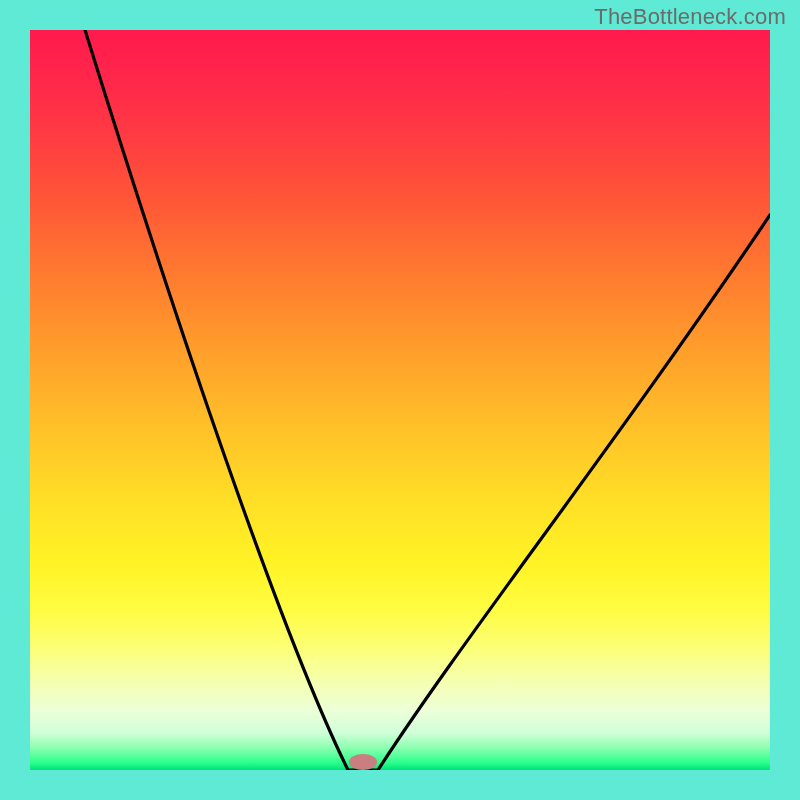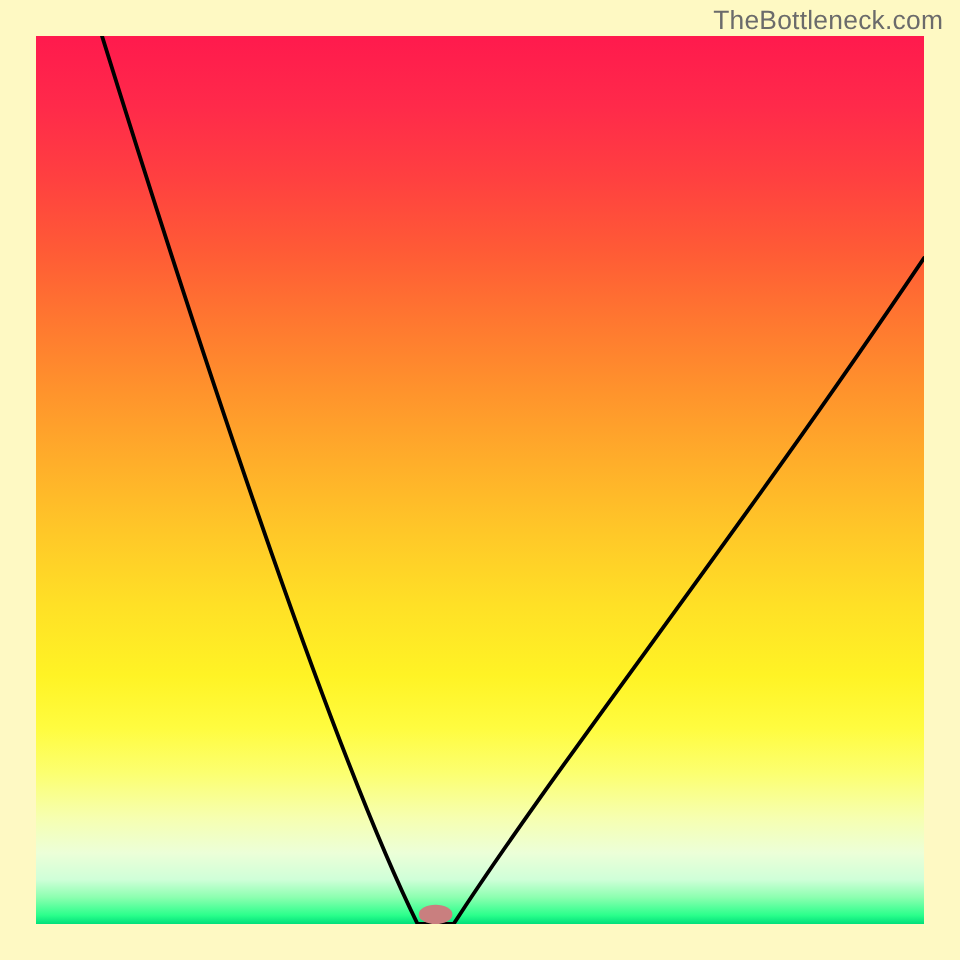--- a/index.html
+++ b/index.html
@@ -8,21 +8,21 @@
     width: 800px;
     height: 800px;
     overflow: hidden;
     background: #000;
     font-family: Arial, Helvetica, sans-serif;
   }
   .frame {
     position: relative;
     width: 800px;
     height: 800px;
-    background: #fef9c3;
+    background: #5eead4;
   }
   .plot-area {
     position: absolute;
     left: 30px;
     top: 30px;
     width: 740px;
     height: 740px;
     background: linear-gradient(to bottom,
       #ff1a4d 0%,
       #ff2a4a 8%,

